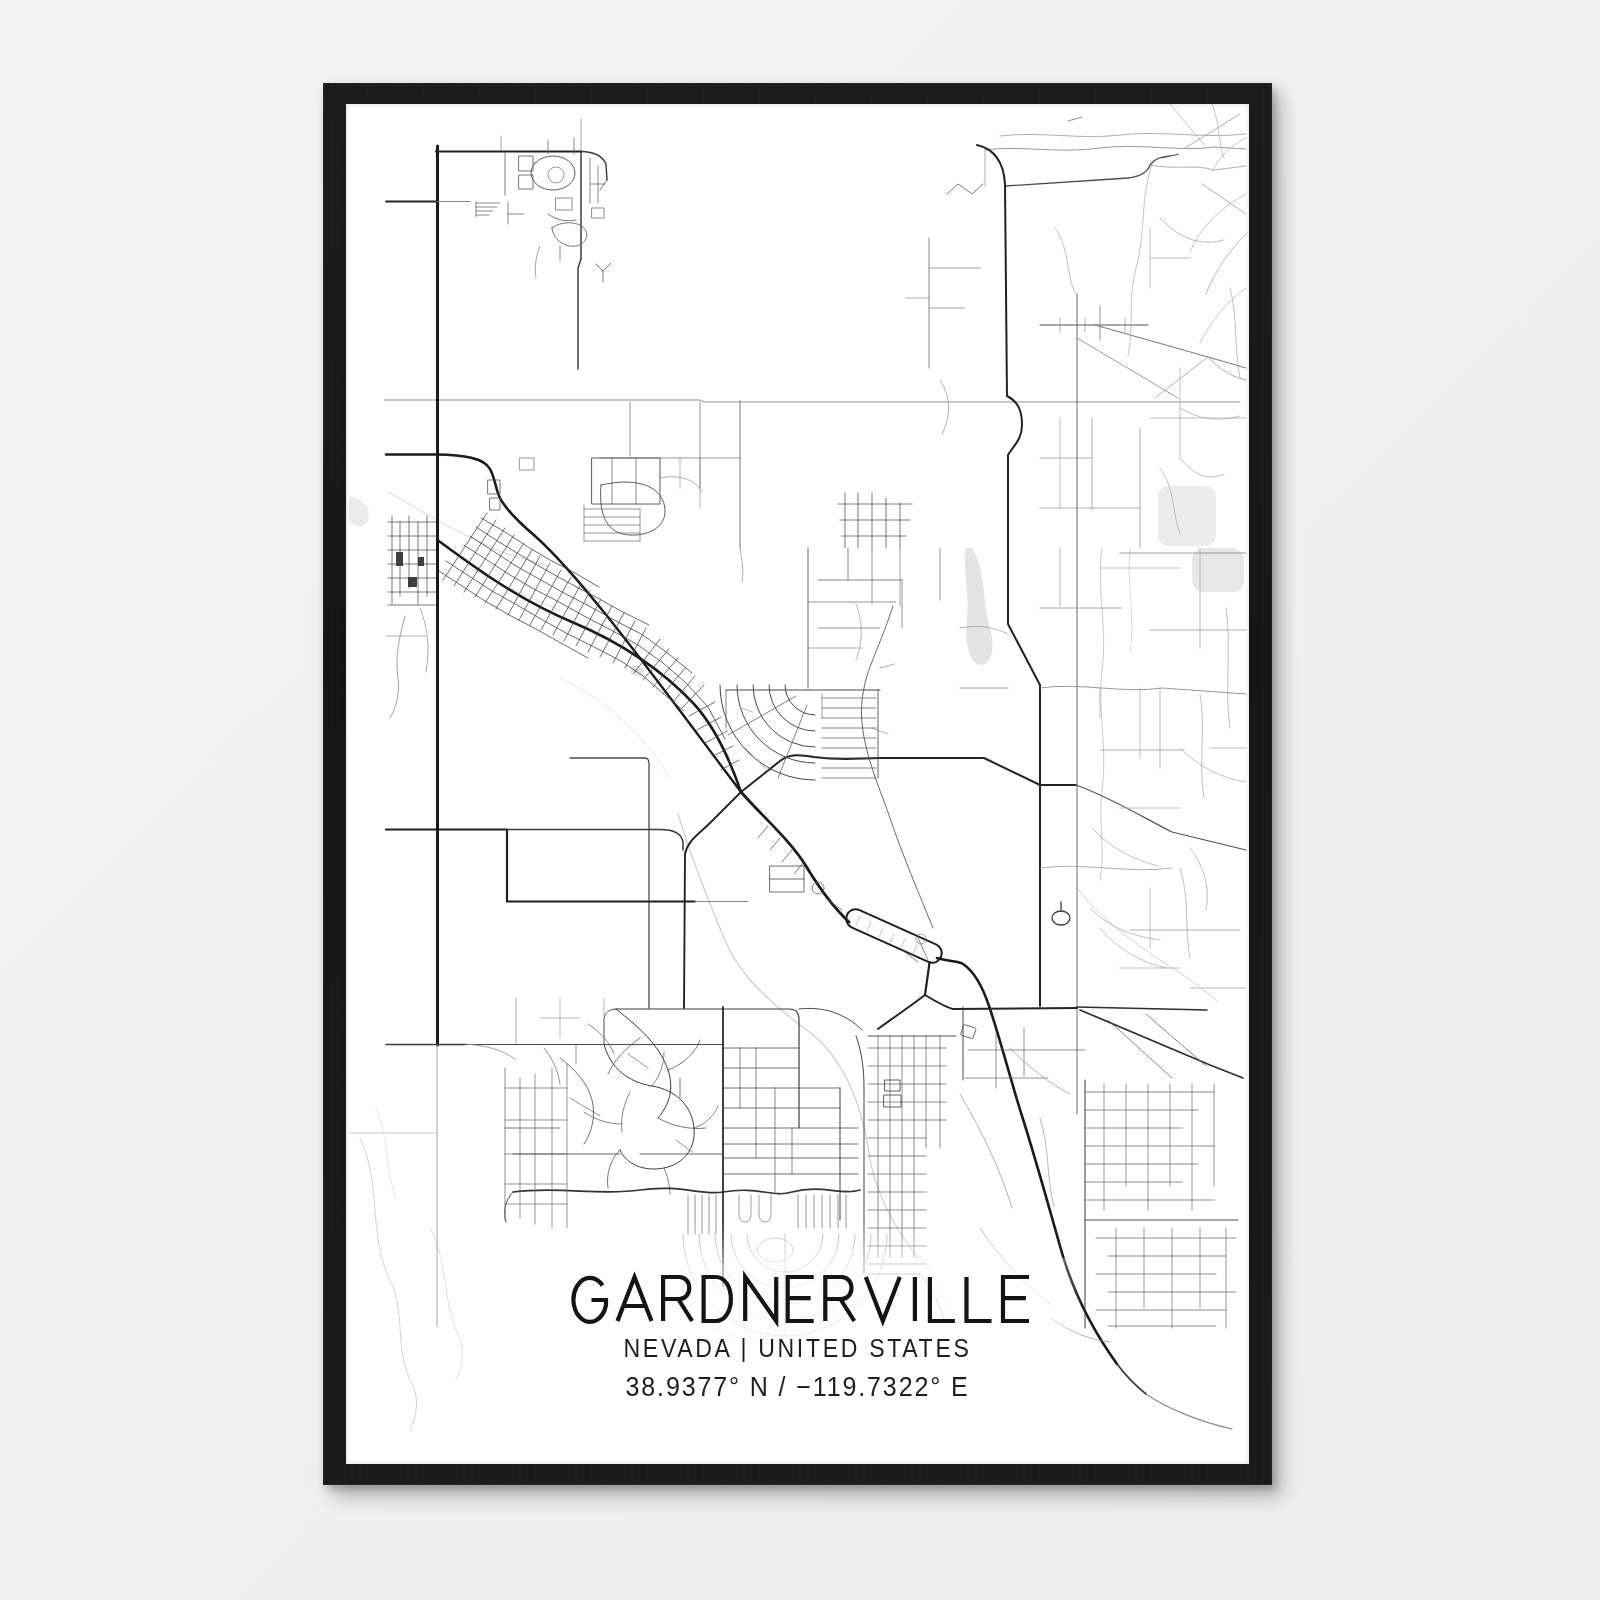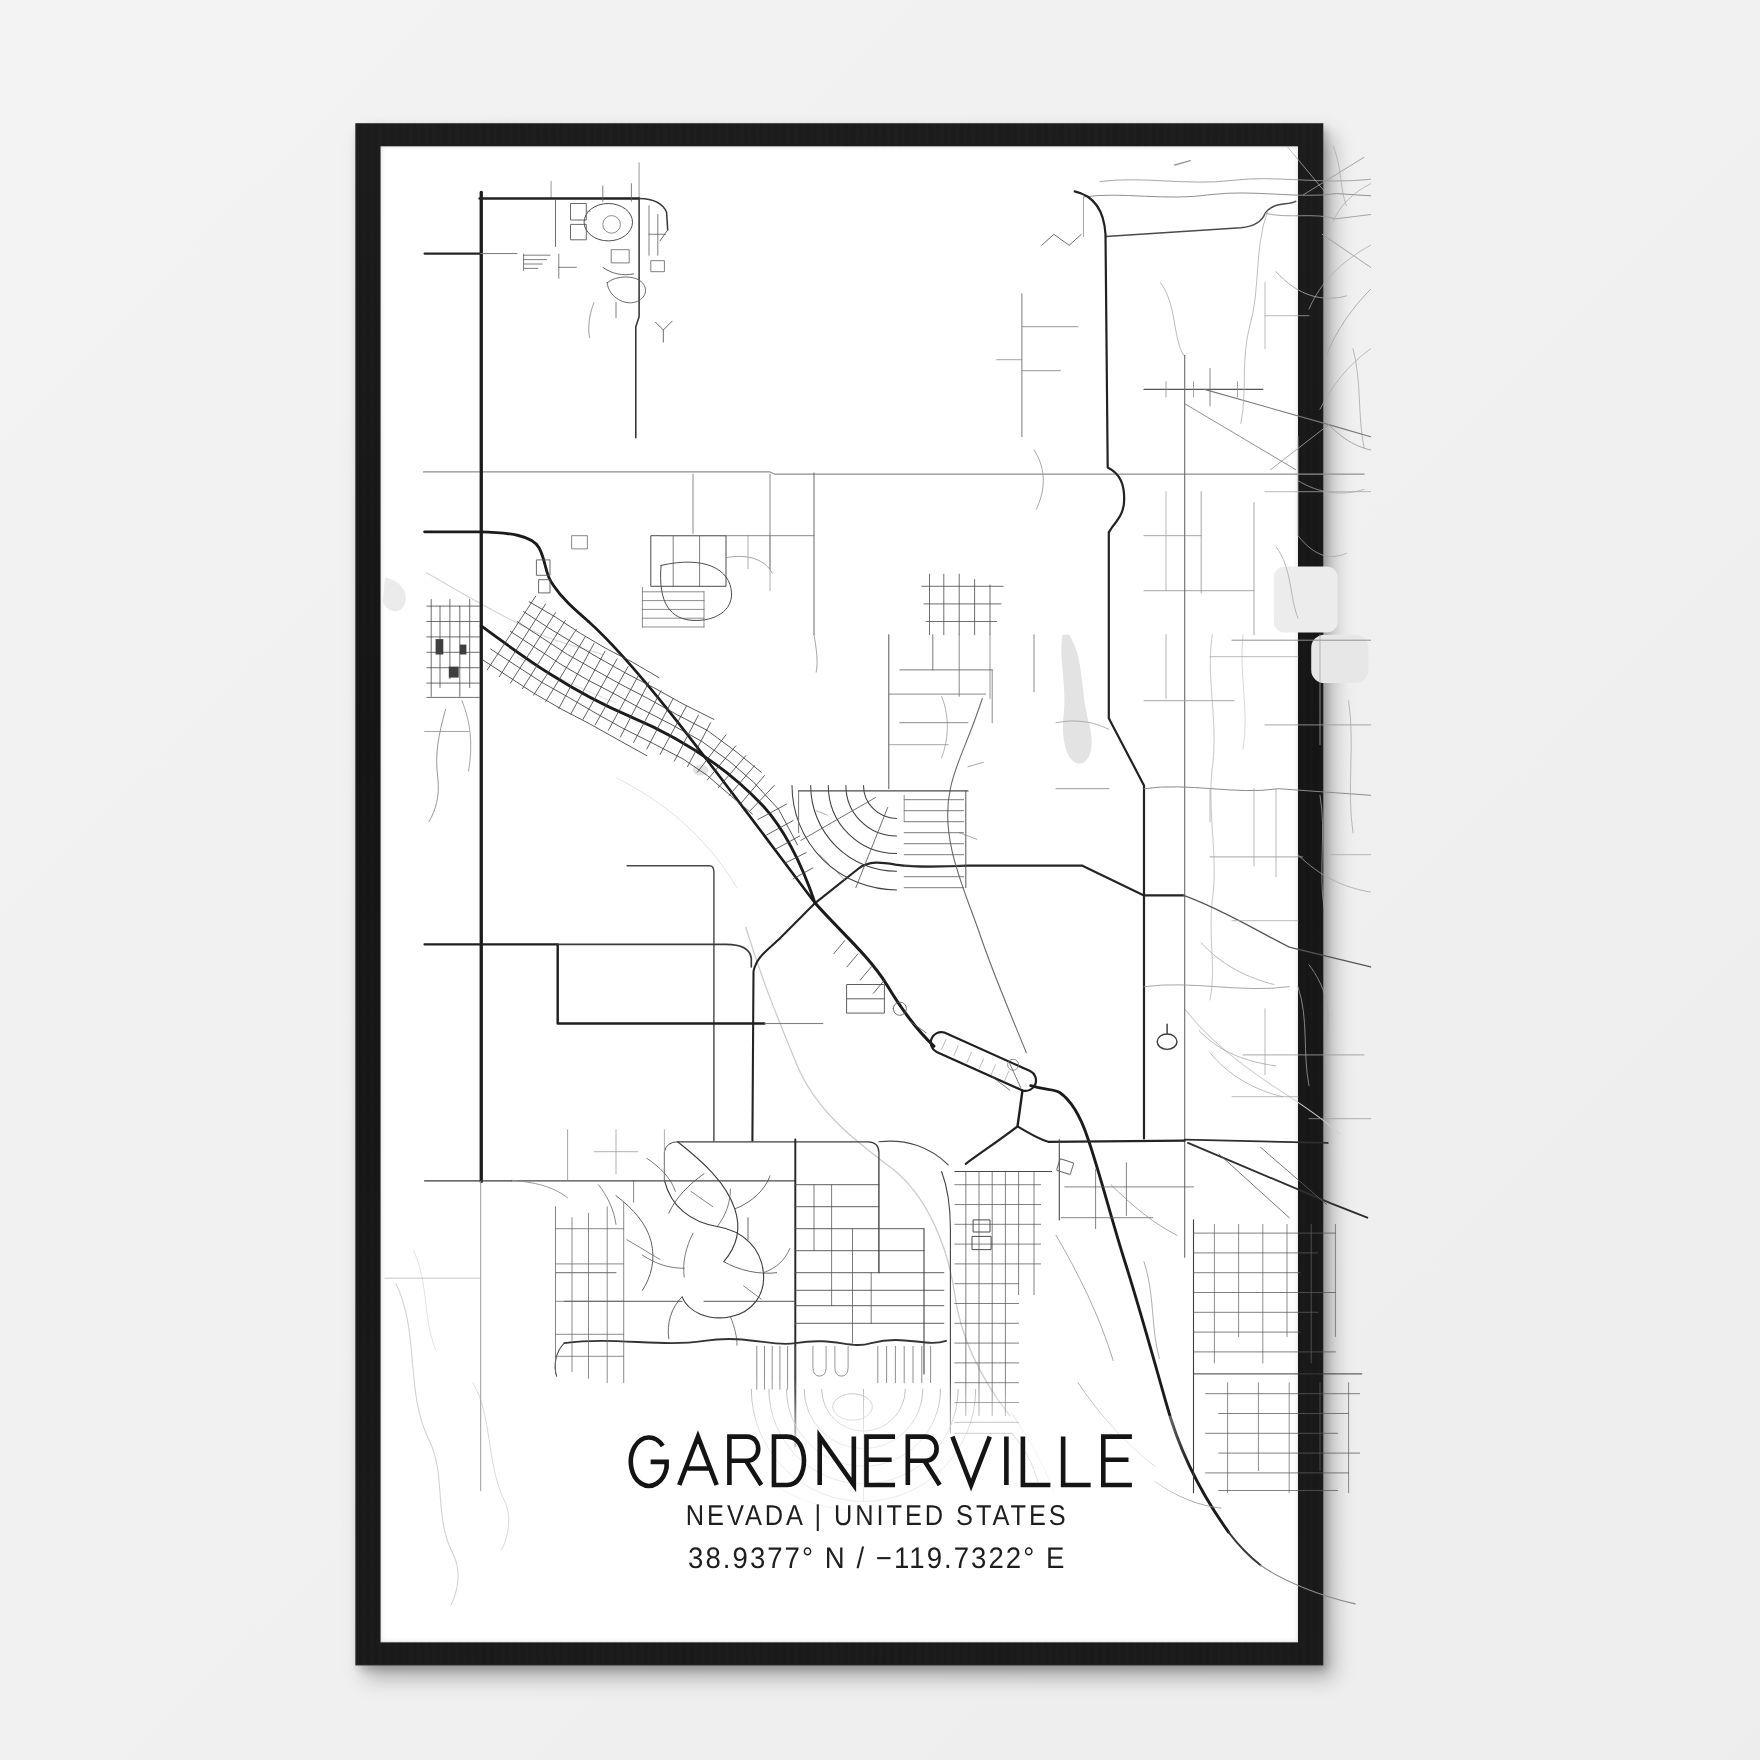--- a/index.html
+++ b/index.html
@@ -1,17 +1,17 @@
 <!DOCTYPE html>
 <html><head><meta charset="utf-8">
 <style>
 html,body{margin:0;padding:0;width:1600px;height:1600px;overflow:hidden;}
 body{background:#f1f1f1;font-family:"Liberation Sans",sans-serif;}
 .bg{position:absolute;inset:0;background:linear-gradient(135deg,#f3f3f3 0%,#f0f0f0 55%,#ededed 100%);}
-.frame{position:absolute;left:323px;top:112px;width:880px;height:1402px;background:linear-gradient(180deg,#1c1c1c,#151515 40%,#1a1a1a);box-shadow:9px 11px 18px rgba(0,0,0,0.28),3px 4px 7px rgba(0,0,0,0.18),inset 0 0 0 1px rgba(255,255,255,0.04);text-align:center;}
+.frame{position:absolute;left:323px;top:83px;width:949px;height:1402px;background:linear-gradient(180deg,#1c1c1c,#151515 40%,#1a1a1a);box-shadow:9px 11px 18px rgba(0,0,0,0.28),3px 4px 7px rgba(0,0,0,0.18),inset 0 0 0 1px rgba(255,255,255,0.04);text-align:center;}
 .wood{position:absolute;inset:0;background:repeating-linear-gradient(90deg,rgba(255,255,255,0.008) 0 3px,rgba(0,0,0,0.012) 3px 7px);}
 .poster{position:absolute;left:23px;top:21px;right:23px;bottom:21px;background:#ffffff;box-shadow:inset 0 0 5px rgba(0,0,0,0.16);}
 svg{display:block;}
 </style></head>
 <body>
 
 <div class="bg"></div>
 
 <div class="frame">
 <div class="wood"></div>

